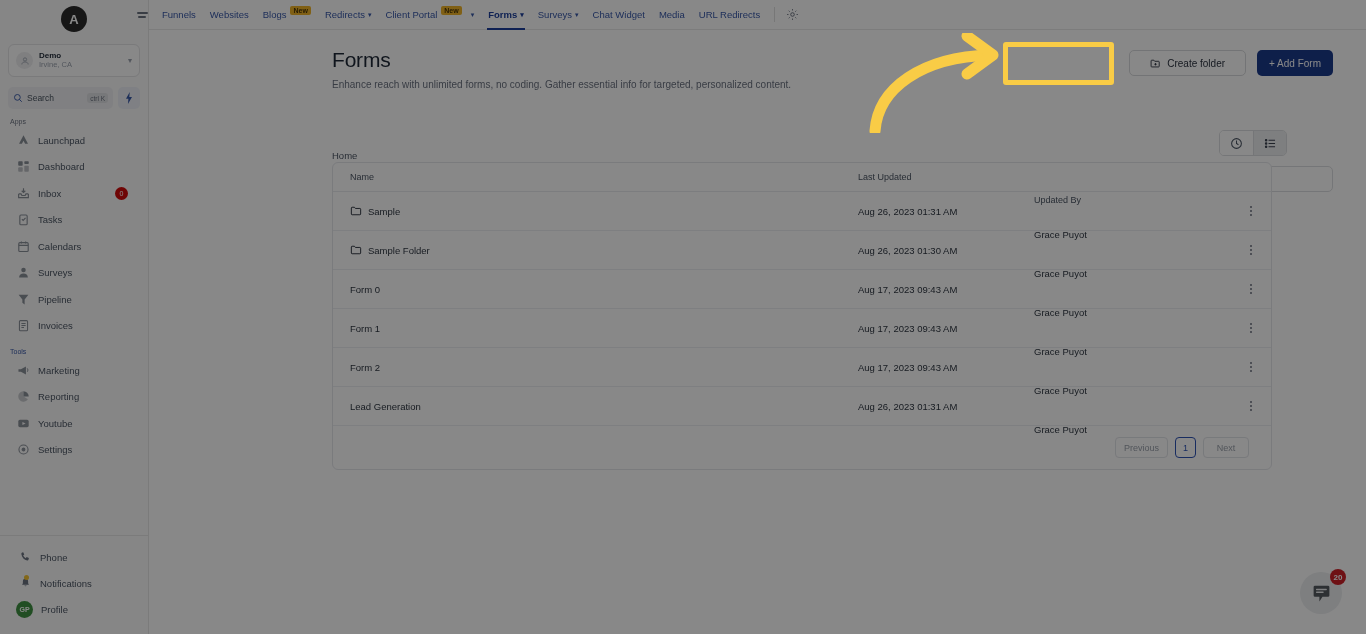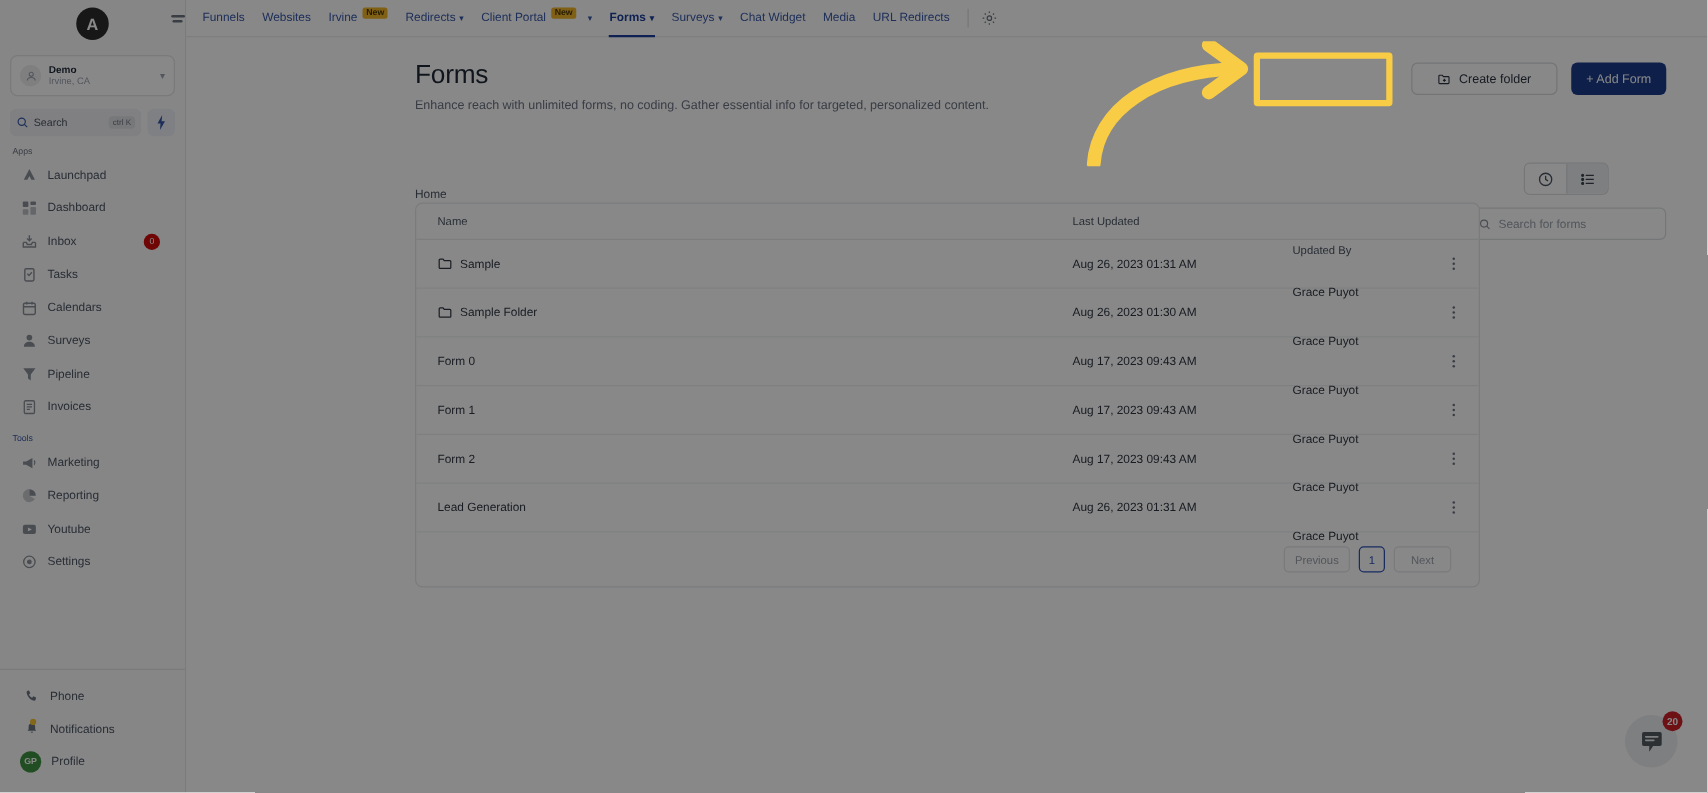--- a/index.html
+++ b/index.html
@@ -189,21 +189,21 @@
     background: transparent; width: 100%; font-family: "Liberation Sans", sans-serif;
   }
   .search-forms input::placeholder { color: #9aa1ab; }
 
   .breadcrumb {
     position: absolute; left: 183px; top: 120px;
     font-size: 9.5px; color: #4b5563;
   }
 
   .table-card {
-    position: absolute; left: 183px; top: 132px; width: 852px;
+    position: absolute; left: 183px; top: 132px; width: 940px;
     border: 1px solid #e5e7eb; border-radius: 6px; background: #fff; overflow: hidden;
   }
   .thead {
     height: 29px; display: flex; align-items: center;
     border-bottom: 1px solid #e9ebef; padding: 0 0 0 17px;
   }
   .th { font-size: 9px; color: #4b5563; }
   .col-name { flex: 0 0 508px; }
   .col-updated { flex: 0 0 176px; }
   .col-by { flex: 1; margin-top: 46px; }
@@ -464,21 +464,21 @@
         <span></span>
     </div>
 
     <div class="nav-link">
       <span>Funnels</span>
     </div>
     <div class="nav-link">
       <span>Websites</span>
     </div>
     <div class="nav-link">
-      <span>Irvine</span>
+      <span>Blogs</span>
       <span class="new-badge">New</span>
     </div>
     <div class="nav-link">
       <span>Redirects</span>
       <span class="caret">▾</span>
     </div>
     <div class="nav-link">
       <span>Client Portal</span>
       <span class="new-badge">New</span>
       <span class="caret" style="margin-left:6px;">▾</span>

